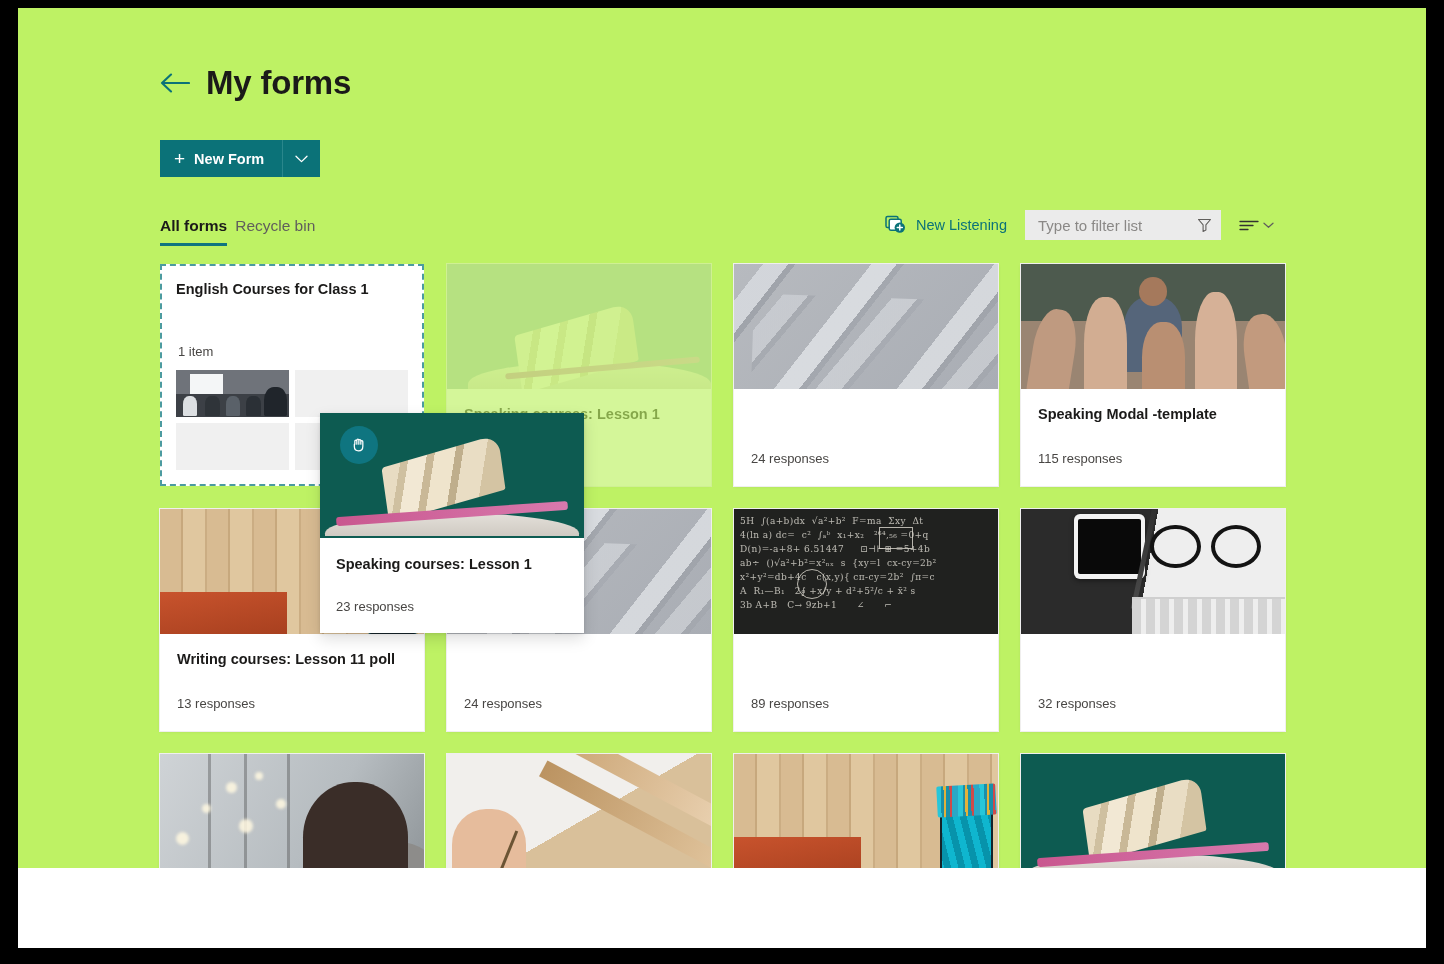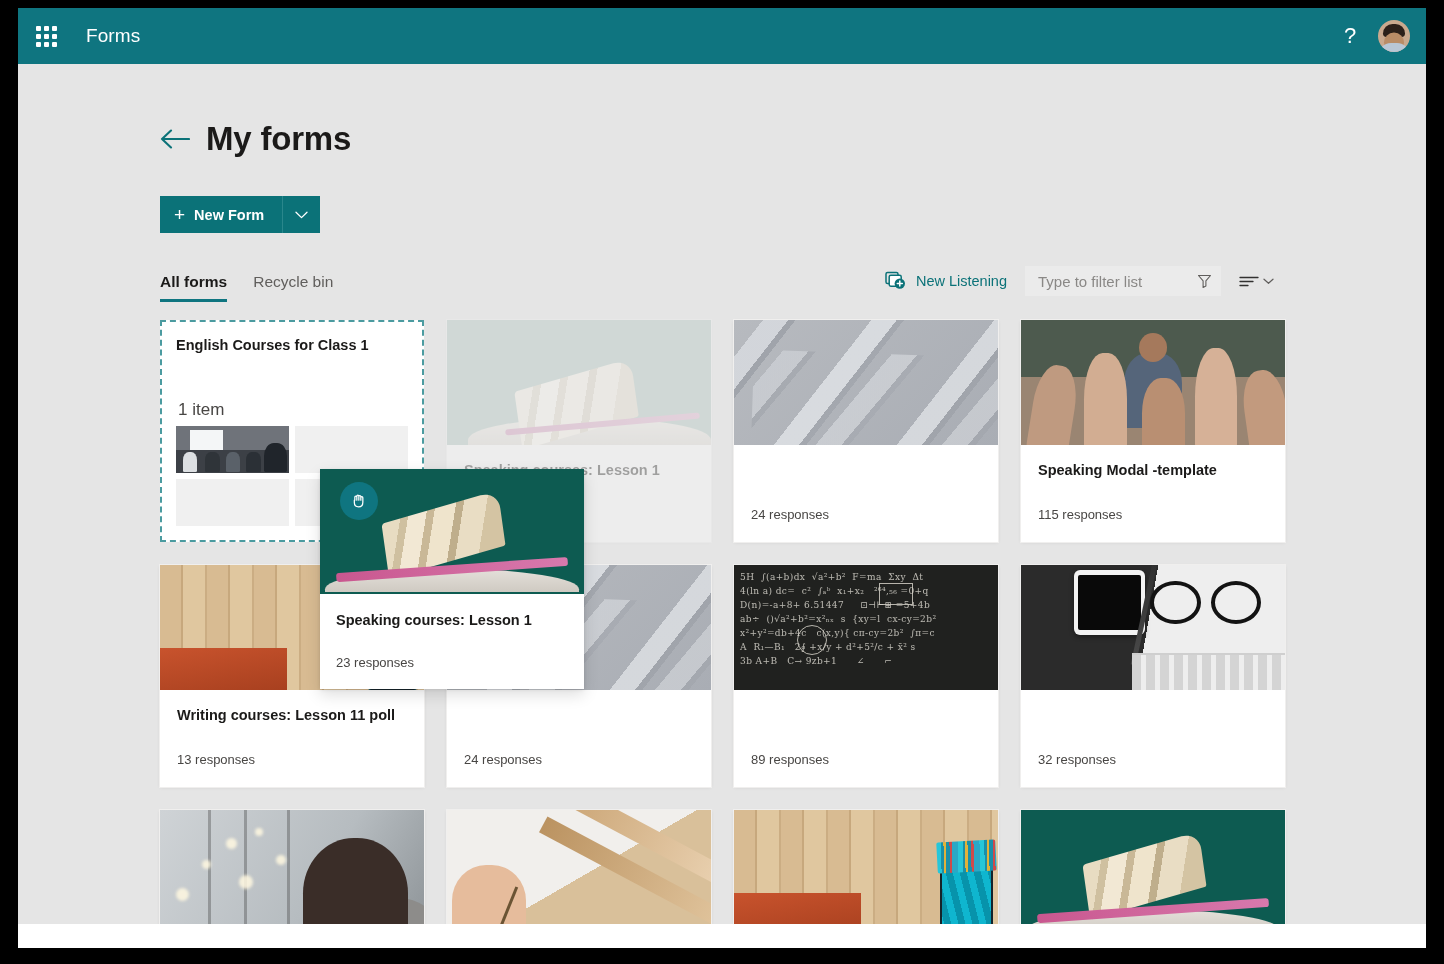--- a/index.html
+++ b/index.html
@@ -82,21 +82,21 @@
     width: 32px; height: 13px;
     background: #b9c7d6;
     border-radius: 14px 14px 0 0;
     transform: translateX(-50%);
   }
 
   
   #page {
     position: relative;
     height: 860px;
-    background: #e5e5e5;
+    background: #bef264;
     overflow: hidden;
   }
   #content {
     position: relative;
     padding: 56px 0 0 142px;
   }
 
   
   #title-row { display: flex; align-items: center; gap: 16px; }
   #back-arrow { cursor: pointer; display: flex; align-items: center; }
@@ -132,21 +132,21 @@
     cursor: pointer;
   }
 
   
   #tabs-row {
     margin-top: 33px;
     display: flex;
     align-items: flex-end;
     padding-right: 152px;
   }
-  #tabs { display: flex; gap: 26px; justify-content: center; }
+  #tabs { display: flex; gap: 8px; justify-content: center; }
   .tab {
     font-size: 15.5px;
     color: #605e5c;
     padding-bottom: 11px;
     cursor: pointer;
     position: relative;
   }
   .tab.active { color: #1b1a19; font-weight: 600; }
   .tab.active::after {
     content: ""; position: absolute;
@@ -218,21 +218,21 @@
     border: 2px dashed #4b9ba0;
     height: 222px;
     padding: 15px 14px 14px 14px;
     position: relative;
     cursor: pointer;
   }
   #collection-card .coll-title {
     font-size: 14.5px; font-weight: 600; color: #1b1a19;
   }
   #collection-card .coll-count {
-    font-size: 17px; color: #484644;
+    font-size: 13px; color: #484644;
     position: absolute; top: 78px; left: 16px;
   }
   #collection-card .mini-grid {
     position: absolute;
     left: 14px; top: 104px; right: 14px; bottom: 14px;
     display: grid;
     grid-template-columns: 1fr 1fr;
     grid-template-rows: 1fr 1fr;
     gap: 6px;
   }
@@ -482,43 +482,20 @@
   .t-meeting .p.d{left:62%;background:#2b3036}
   .t-meeting .p.e{left:78%;width:20%;height:62%;background:#20252b;border-radius:44% 44% 6% 6%}
 
   svg { display: block; }
 </style>
 </head>
 <body>
 
 <div id="frame">
 
-  <div id="suitebar">
-    <div class="waffle">
-      <div class="grid">
-        <i></i>
-          <i></i>
-          <i></i>
-          <i></i>
-          <i></i>
-          <i></i>
-          <i></i>
-          <i></i>
-          <i></i>
-      </div>
-    </div>
-    <div id="app-title">Forms</div>
-    <div class="spacer"></div>
-    <div id="help-btn">?</div>
-    <div id="avatar">
-      <div class="hair"></div>
-      <div class="face"></div>
-      <div class="shirt"></div>
-    </div>
-  </div>
 
   <div id="page">
     <div id="content">
 
       <div id="title-row">
         <span id="back-arrow">
           <svg width="30" height="22" viewBox="0 0 30 22" fill="none">
             <path d="M29 11H2M2 11L11 2.5M2 11L11 19.5" stroke="#0b7278" stroke-width="2.1" stroke-linecap="round" stroke-linejoin="round"></path>
           </svg>
         </span>

